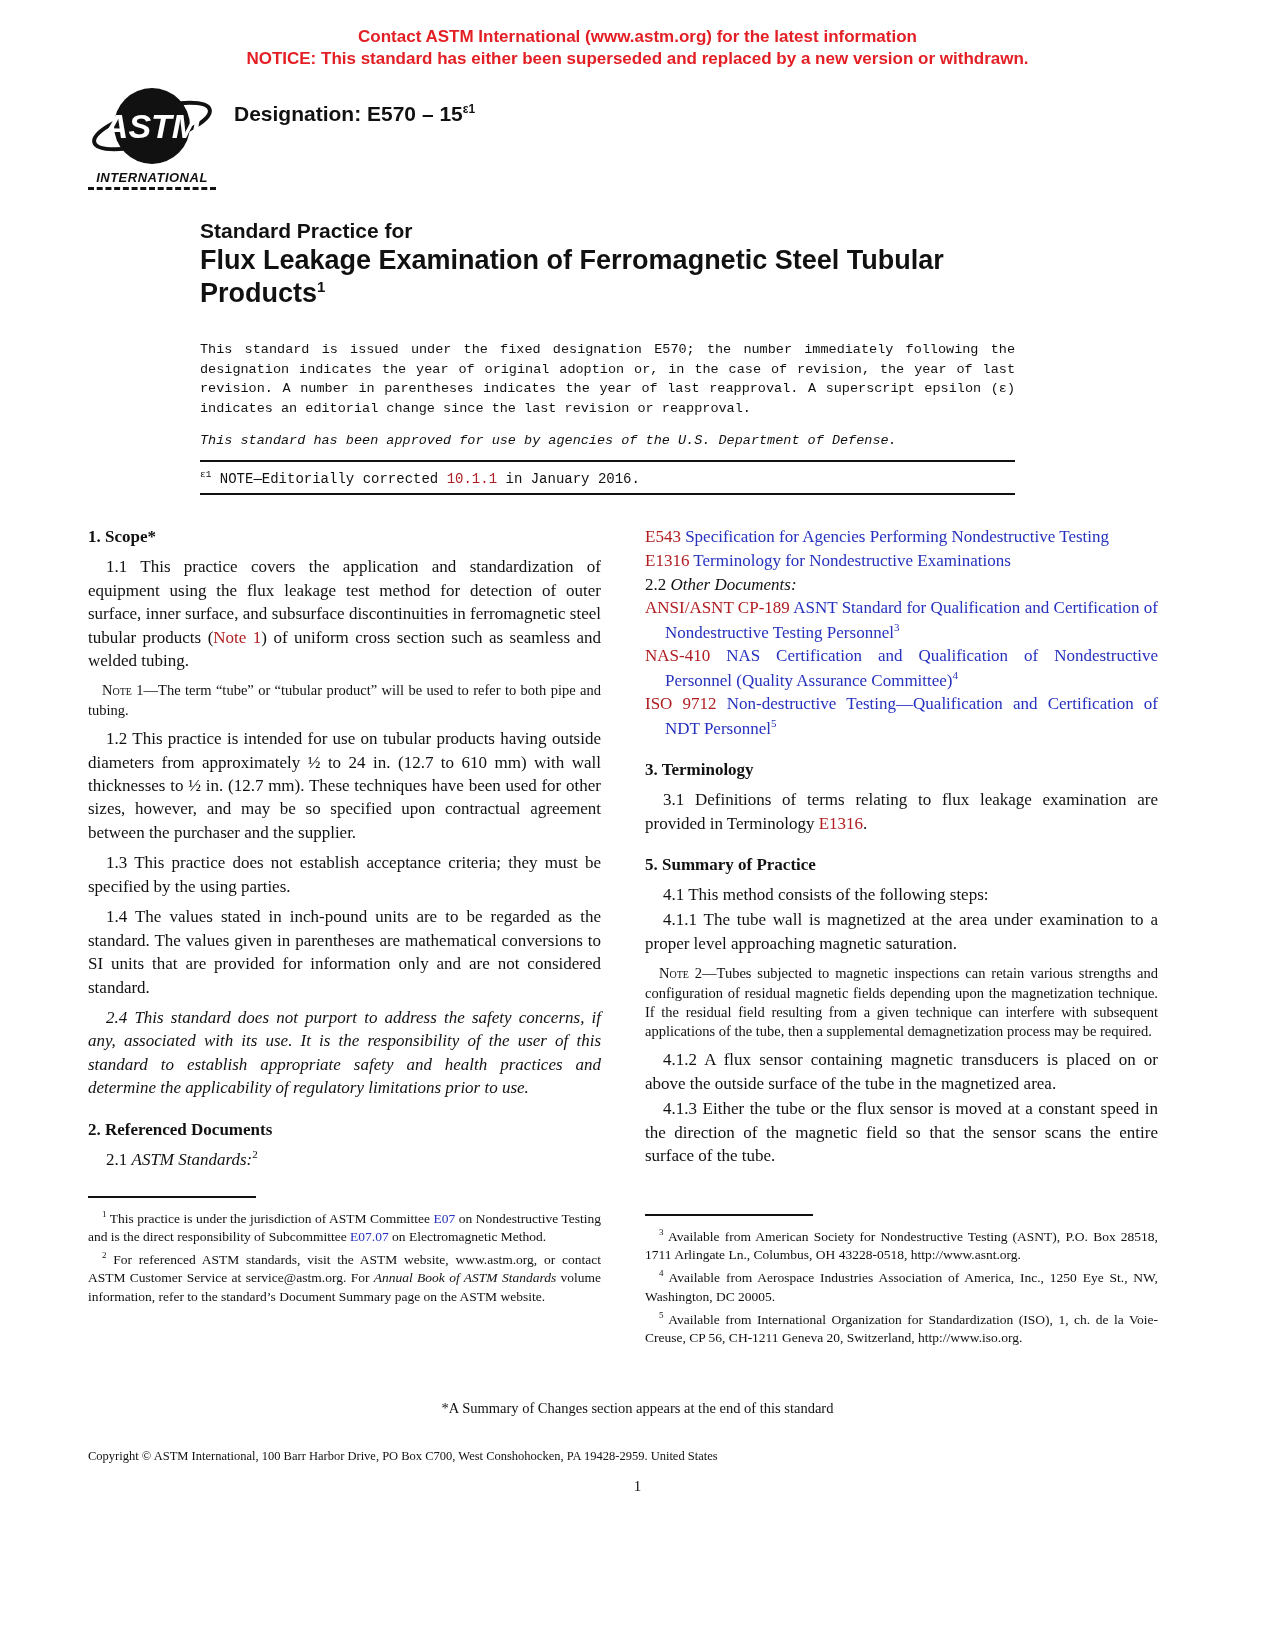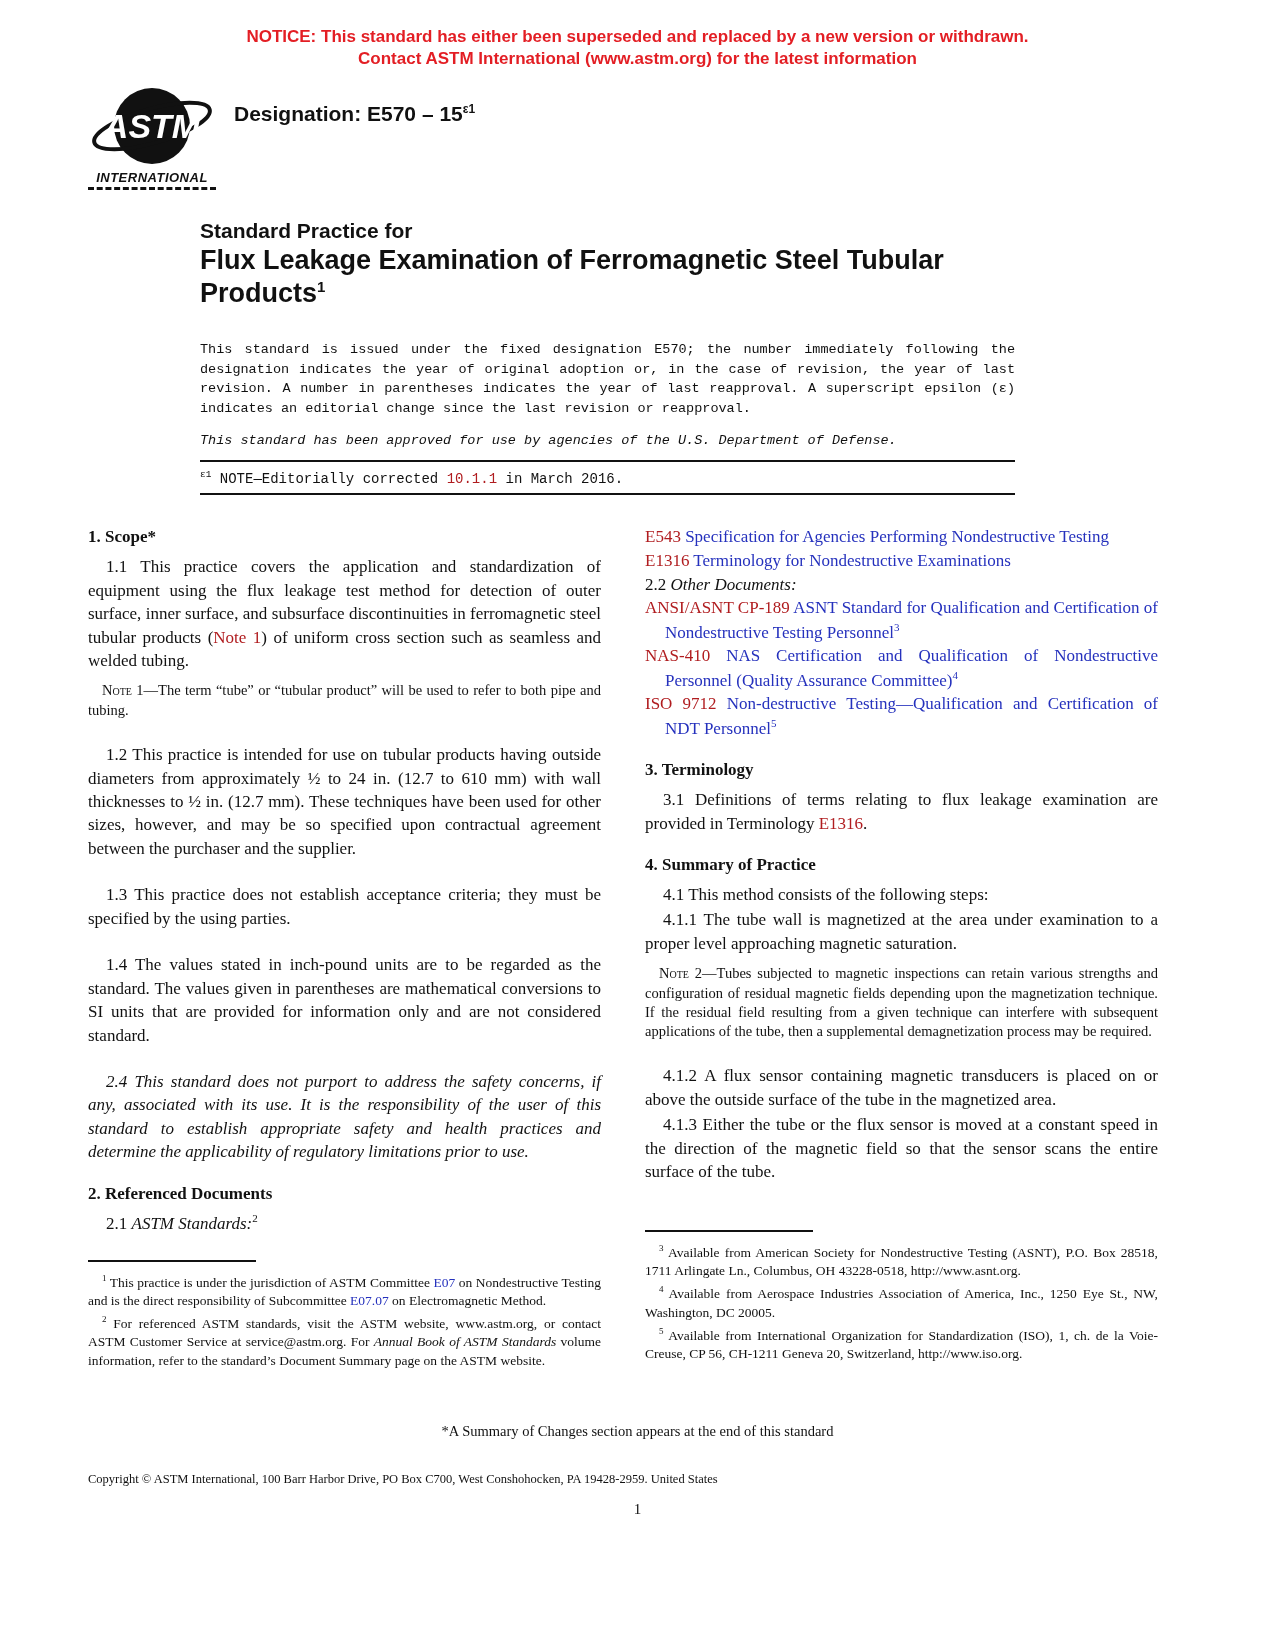--- a/index.html
+++ b/index.html
@@ -72,21 +72,21 @@
   }
   .col { width: 513px; }
 
   .sec-heading {
     font-weight: bold; font-size: 17px;
     margin: 20px 0 8px 0;
   }
   .sec-heading:first-child { margin-top: 2px; }
   .body-p {
     font-size: 17px; line-height: 1.38; text-align: justify;
-    text-indent: 18px; margin-top: 23px;
+    text-indent: 18px; margin-top: 7px;
   }
   .body-p.tight { margin-top: 2px; }
   .body-p.italic { font-style: italic; }
   .note-p {
     font-size: 14.5px; line-height: 1.33; text-align: justify;
     text-indent: 14px; margin-top: 9px;
   }
   .smallcaps { font-variant: small-caps; }
   .red-link { color: #b01c1f; }
   .blue-link { color: #2531bd; }
@@ -124,22 +124,22 @@
   }
   .copyright { font-size: 12.5px; margin-top: 32px; }
   .page-num { text-align: center; font-size: 15px; margin-top: 14px; }
 </style>
 </head>
 <body>
 
 <div class="page">
 
   <div class="notice">
+    <div>Contact ASTM International (www.astm.org) for the latest information</div>
     <div>NOTICE: This standard has either been superseded and replaced by a new version or withdrawn.</div>
-    <div>Contact ASTM International (www.astm.org) for the latest information</div>
   </div>
 
   <div class="header-row">
     <div class="logo-wrap">
       <svg width="128" height="86" viewBox="0 0 128 86">
         <circle cx="64" cy="42" r="38" fill="#111"></circle>
         <g transform="rotate(-16 64 42)">
           <ellipse cx="64" cy="42" rx="60" ry="17" fill="none" stroke="#111" stroke-width="4"></ellipse>
         </g>
         <text x="64" y="54" text-anchor="middle" font-family="Liberation Sans, sans-serif" font-weight="bold" font-style="italic" font-size="34" fill="#ffffff">ASTM</text>
@@ -152,21 +152,21 @@
 
   <div class="title-block">
     <div class="title-kicker">Standard Practice for</div>
     <div class="title-main"><span>Flux Leakage Examination of Ferromagnetic Steel Tubular Products</span><sup>1</sup></div>
   </div>
 
   <div class="intro-block">
     <p class="intro-issued">This standard is issued under the fixed designation E570; the number immediately following the designation indicates the year of original adoption or, in the case of revision, the year of last revision. A number in parentheses indicates the year of last reapproval. A superscript epsilon (ε) indicates an editorial change since the last revision or reapproval.</p>
     <p class="intro-dod">This standard has been approved for use by agencies of the U.S. Department of Defense.</p>
     <hr class="rule eps-rule-top">
-    <p class="eps-note"><sup>ε1</sup><span> NOTE—Editorially corrected </span><span class="red-link">10.1.1</span><span> in March 2016.</span></p>
+    <p class="eps-note"><sup>ε1</sup><span> NOTE—Editorially corrected </span><span class="red-link">10.1.1</span><span> in January 2016.</span></p>
     <hr class="rule">
   </div>
 
   <div class="columns">
 
     <div class="col">
       <div class="sec-heading">1.  Scope*</div>
 
       <p class="body-p tight"><span>1.1  This practice covers the application and standardization of equipment using the flux leakage test method for detection of outer surface, inner surface, and subsurface discontinuities in ferromagnetic steel tubular products (</span><span class="red-link">Note 1</span><span>) of uniform cross section such as seamless and welded tubing.</span></p>
 
@@ -194,21 +194,21 @@
 
       <p class="other-head"><span>2.2  </span><span class="it">Other Documents:</span></p>
 
       <p class="ref-item"><span class="ref-id">ANSI/ASNT CP-189</span> <span class="ref-title">ASNT Standard for Qualification and Certification of Nondestructive Testing Personnel</span><sup>3</sup></p>
       <p class="ref-item"><span class="ref-id">NAS-410</span> <span class="ref-title">NAS Certification and Qualification of Nondestructive Personnel (Quality Assurance Committee)</span><sup>4</sup></p>
       <p class="ref-item"><span class="ref-id">ISO 9712</span> <span class="ref-title">Non-destructive Testing—Qualification and Certification of NDT Personnel</span><sup>5</sup></p>
 
       <div class="sec-heading">3.  Terminology</div>
       <p class="body-p tight"><span>3.1  Definitions of terms relating to flux leakage examination are provided in Terminology </span><span class="red-link">E1316</span><span>.</span></p>
 
-      <div class="sec-heading">4.  Summary of Practice</div>
+      <div class="sec-heading">5.  Summary of Practice</div>
       <p class="body-p tight">4.1  This method consists of the following steps:</p>
       <p class="body-p tight">4.1.1  The tube wall is magnetized at the area under examination to a proper level approaching magnetic saturation.</p>
       <p class="note-p"><span class="smallcaps">Note 2</span><span>—Tubes subjected to magnetic inspections can retain various strengths and configuration of residual magnetic fields depending upon the magnetization technique. If the residual field resulting from a given technique can interfere with subsequent applications of the tube, then a supplemental demagnetization process may be required.</span></p>
       <p class="body-p">4.1.2  A flux sensor containing magnetic transducers is placed on or above the outside surface of the tube in the magnetized area.</p>
       <p class="body-p tight">4.1.3  Either the tube or the flux sensor is moved at a constant speed in the direction of the magnetic field so that the sensor scans the entire surface of the tube.</p>
 
       <div class="fn-block right">
         <hr class="fn-rule">
         <p class="fn"><sup>3</sup><span> Available from American Society for Nondestructive Testing (ASNT), P.O. Box 28518, 1711 Arlingate Ln., Columbus, OH 43228-0518, http://www.asnt.org.</span></p>
         <p class="fn"><sup>4</sup><span> Available from Aerospace Industries Association of America, Inc., 1250 Eye St., NW, Washington, DC 20005.</span></p>

